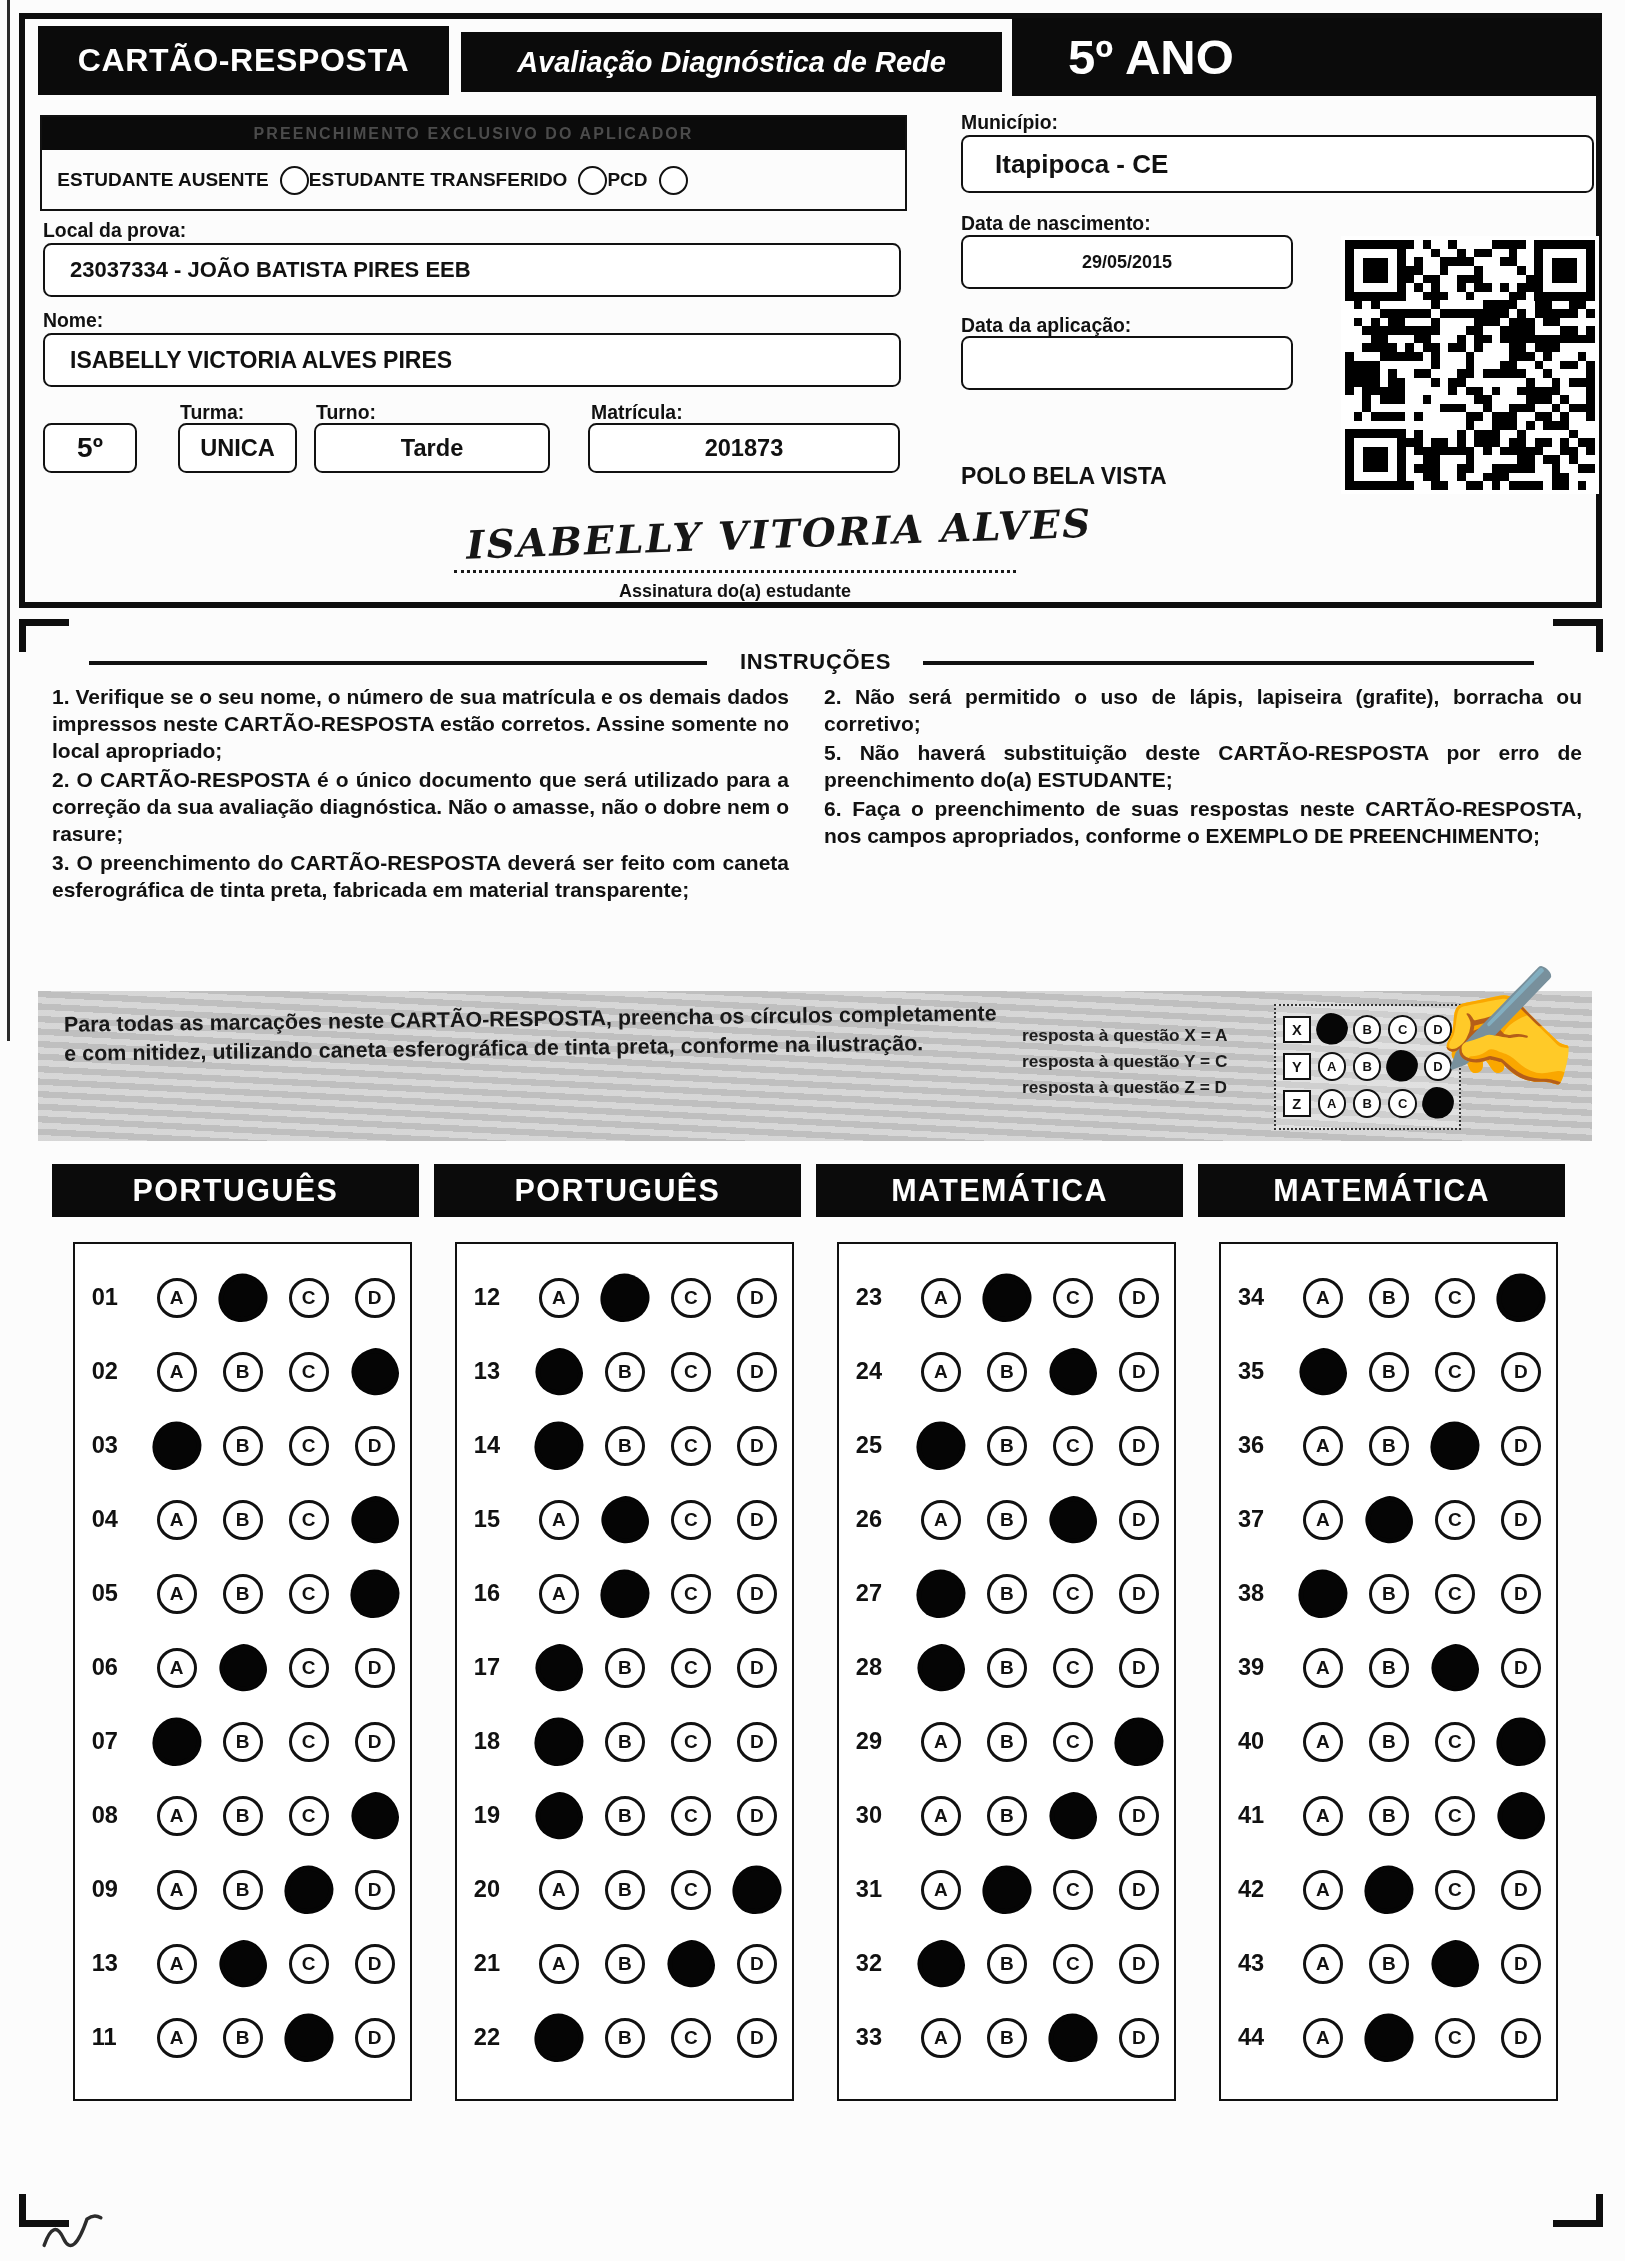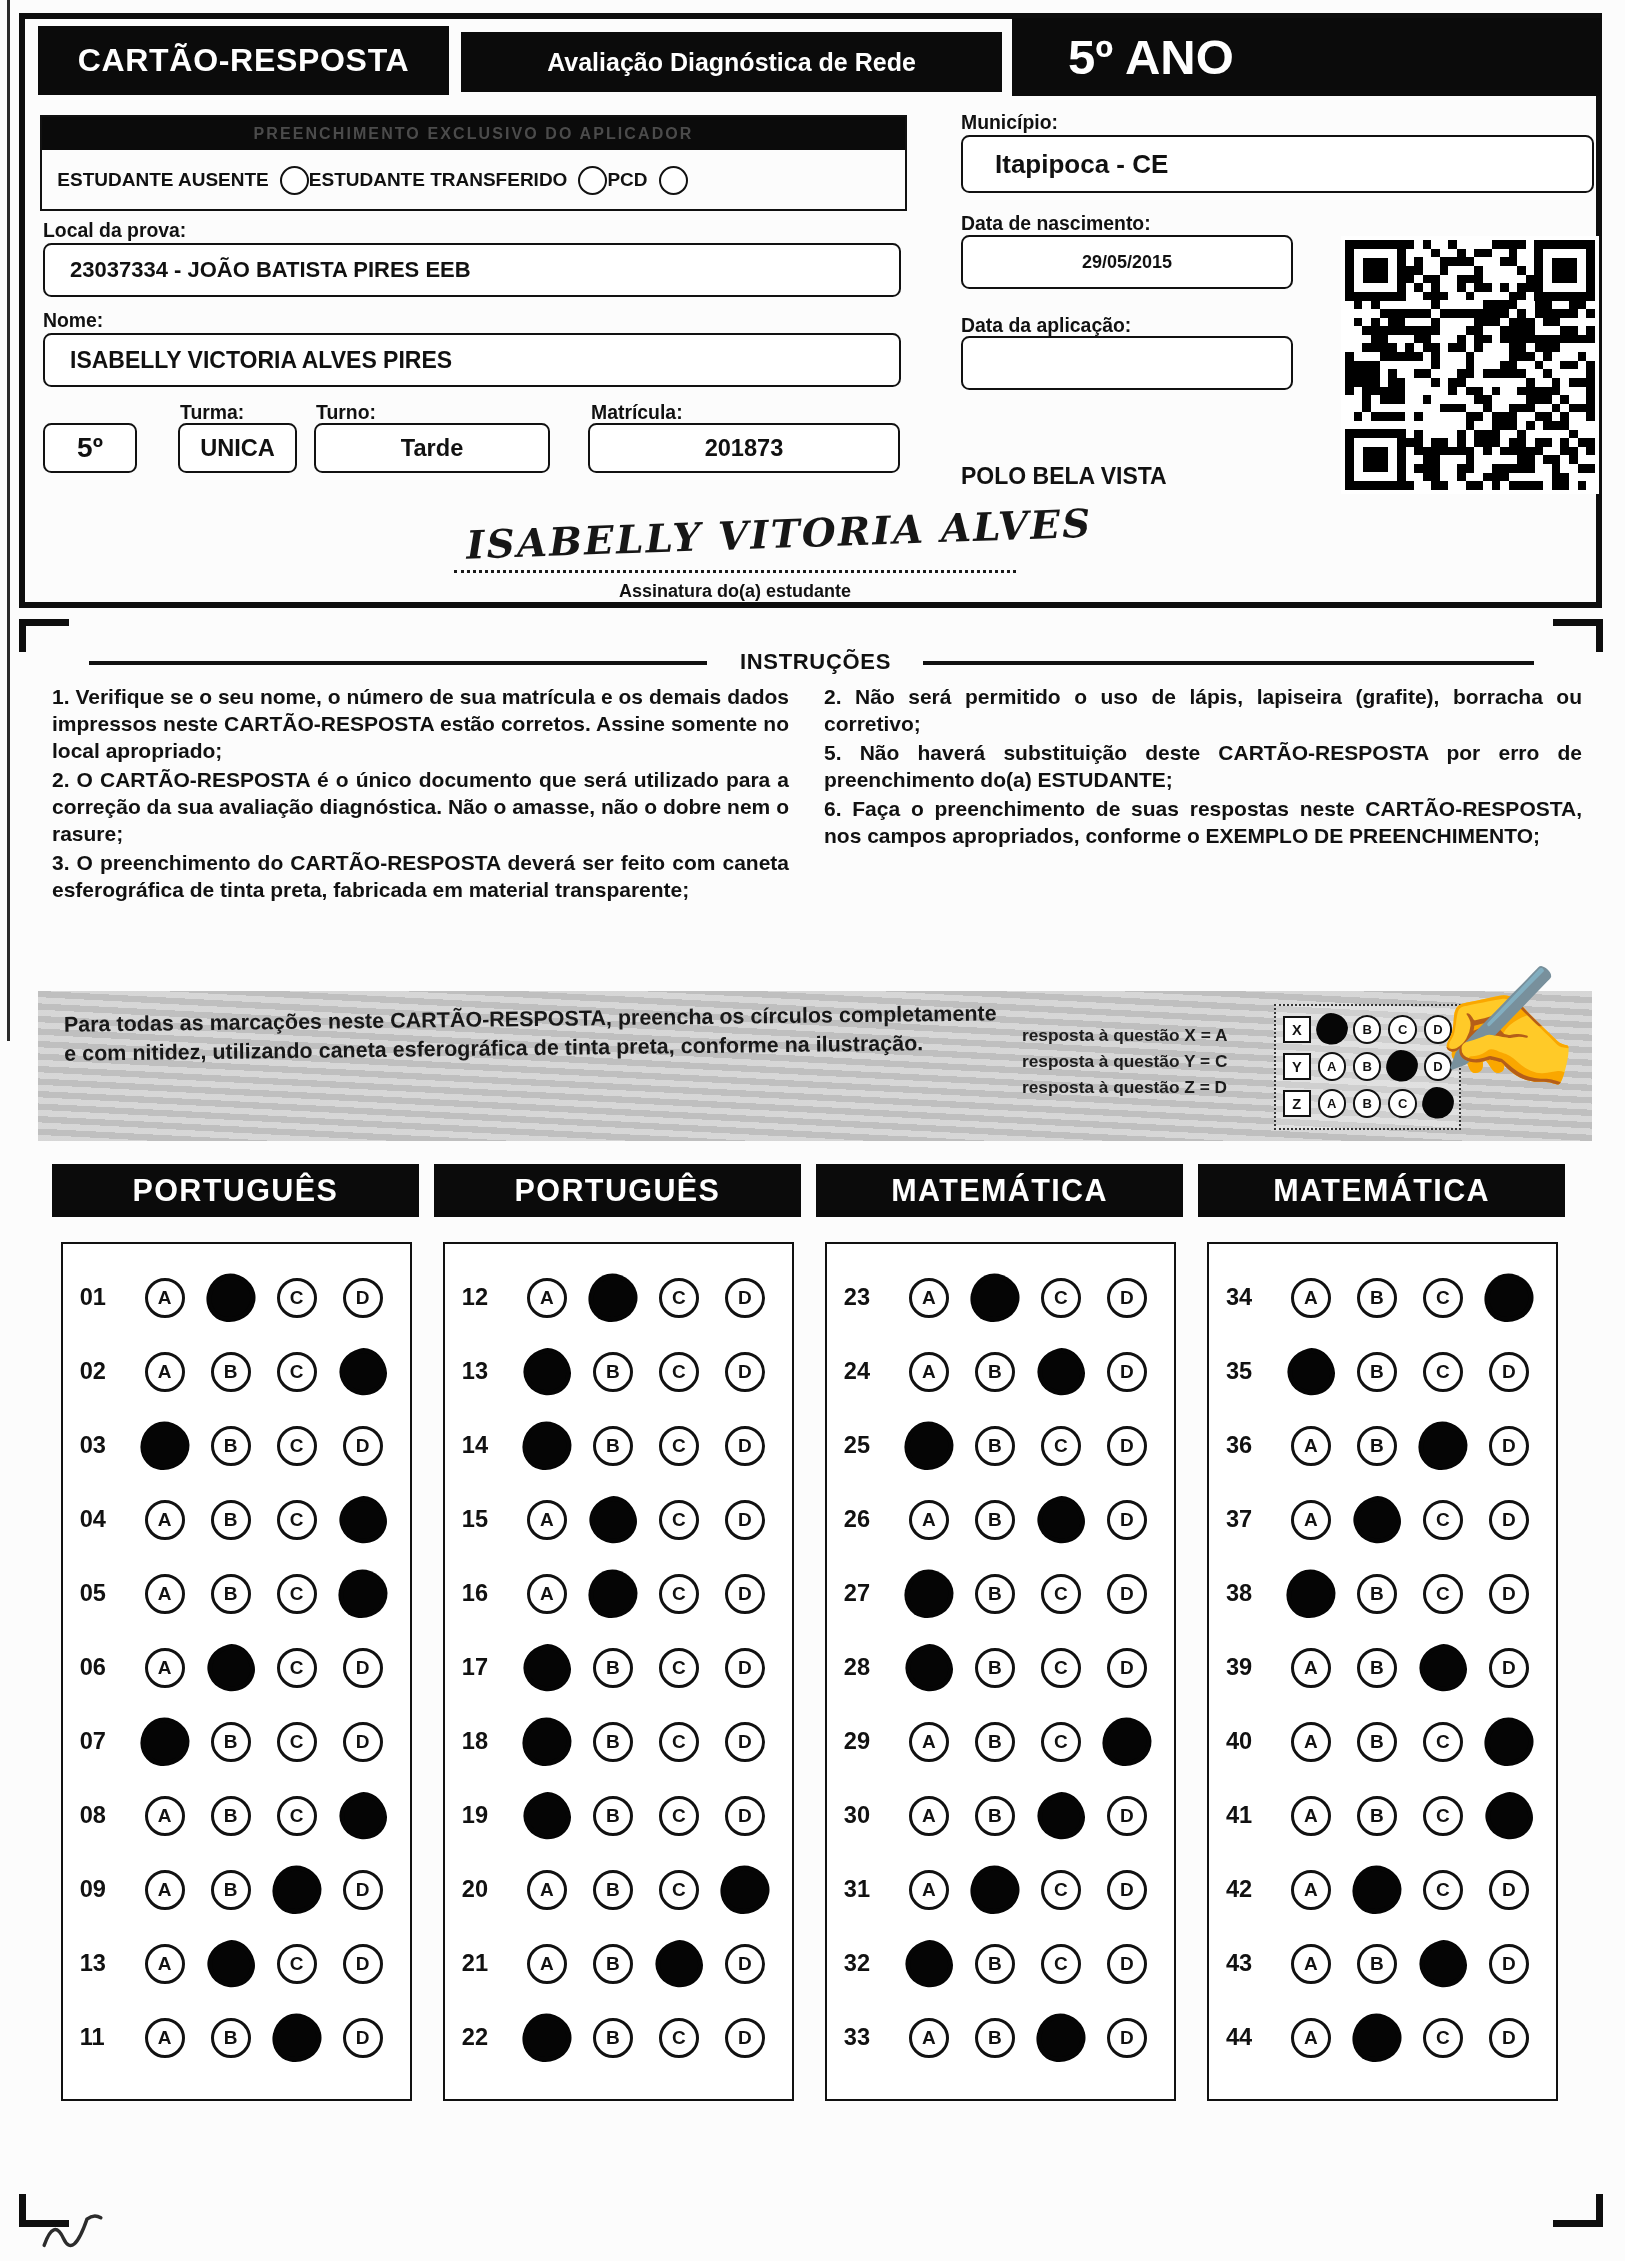--- a/index.html
+++ b/index.html
@@ -9,21 +9,21 @@
     font-family:"Liberation Sans", sans-serif;
   }
   .abs{position:absolute;}
   
   .scan-line{left:7px;top:0;width:2.8px;height:1041px;background:#2a2a2a;}
   
   .top-frame{left:19.4px;top:12.5px;width:1583px;height:595px;border:6.2px solid #0e0e0e;box-sizing:border-box;}
   
   .blackbox{background:#0b0b0b;color:#fff;display:flex;align-items:center;justify-content:center;font-weight:bold;}
   .card-title{left:38px;top:26px;width:411px;height:69px;font-size:32px;letter-spacing:0.7px;}
-  .exam-title{left:461px;top:32px;width:541px;height:60px;font-size:25px;}
+  .exam-title{left:461px;top:32px;width:541px;height:60px;font-size:29px;font-style:italic;}
   .grade-box{left:1012px;top:18px;width:588px;height:78px;justify-content:flex-start;padding-left:56px;font-size:49px;box-sizing:border-box;}
   
   .app-box{left:40px;top:115px;width:867px;height:96px;border:2.1px solid #111;box-sizing:border-box;}
   .app-bar{height:33px;background:#0b0b0b;display:flex;align-items:center;justify-content:center;}
   .app-bar span{color:#5c5c5c;font-size:16px;font-weight:bold;letter-spacing:2.1px;opacity:.8;}
   .chk-row{height:60px;display:flex;align-items:center;justify-content:flex-start;padding:0 15.3px;}
   .chk{display:flex;align-items:center;gap:11px;font-size:19px;font-weight:bold;}
   .chk-circle{width:25px;height:25px;border:2.8px solid #111;border-radius:50%;background:#fff;display:inline-block;}
   
   .lbl{font-weight:bold;font-size:19.4px;}
@@ -82,21 +82,21 @@
              align-items:center;justify-content:center;font-size:13px;font-weight:bold;box-sizing:border-box;}
   .ex-bubble.filled{background:#060606;border-color:#060606;color:transparent;transform:scale(1.12) rotate(9deg);
                     border-radius:46% 54% 52% 48% / 55% 45% 53% 47%;}
   .hand-icon{position:absolute;left:1400px;top:-36px;font-size:117px;transform:rotate(8deg);color:#111;}
   
   .answers-wrap{left:52px;top:1164px;width:1513px;display:flex;gap:15.3px;}
   .answer-col{flex:1;display:flex;flex-direction:column;}
   .subject-header{height:53px;background:#0b0b0b;color:#fff;display:flex;align-items:center;justify-content:center;
                   font-size:30.5px;font-weight:bold;letter-spacing:1.4px;}
   .answer-box{margin-top:25px;height:859px;border:2.8px solid #111;box-sizing:border-box;padding-top:16.7px;
-              margin-left:9px;margin-right:7px;background:#fff;}
+              margin-left:21px;margin-right:7px;background:#fff;}
   .q-row{display:flex;align-items:center;height:74px;padding-left:16.7px;gap:26px;}
   .q-num{width:39px;font-size:23.6px;font-weight:bold;}
   .bubble{width:40px;height:40px;border:3.5px solid #111;border-radius:50%;background:#fff;display:flex;
           align-items:center;justify-content:center;font-size:19px;font-weight:bold;box-sizing:border-box;flex:0 0 auto;}
   .bubble.filled{background:#050505;border-color:#050505;color:transparent;transform:scale(1.14) rotate(11deg);
                  border-radius:47% 53% 55% 45% / 52% 48% 52% 48%;box-shadow:0 0 0 1.4px #050505;}
   .q-row:nth-child(even) .bubble.filled{transform:scale(1.1) rotate(-14deg);border-radius:55% 45% 47% 53% / 48% 55% 45% 52%;}
   
   .squiggle{left:40px;top:2205px;}
 </style>

